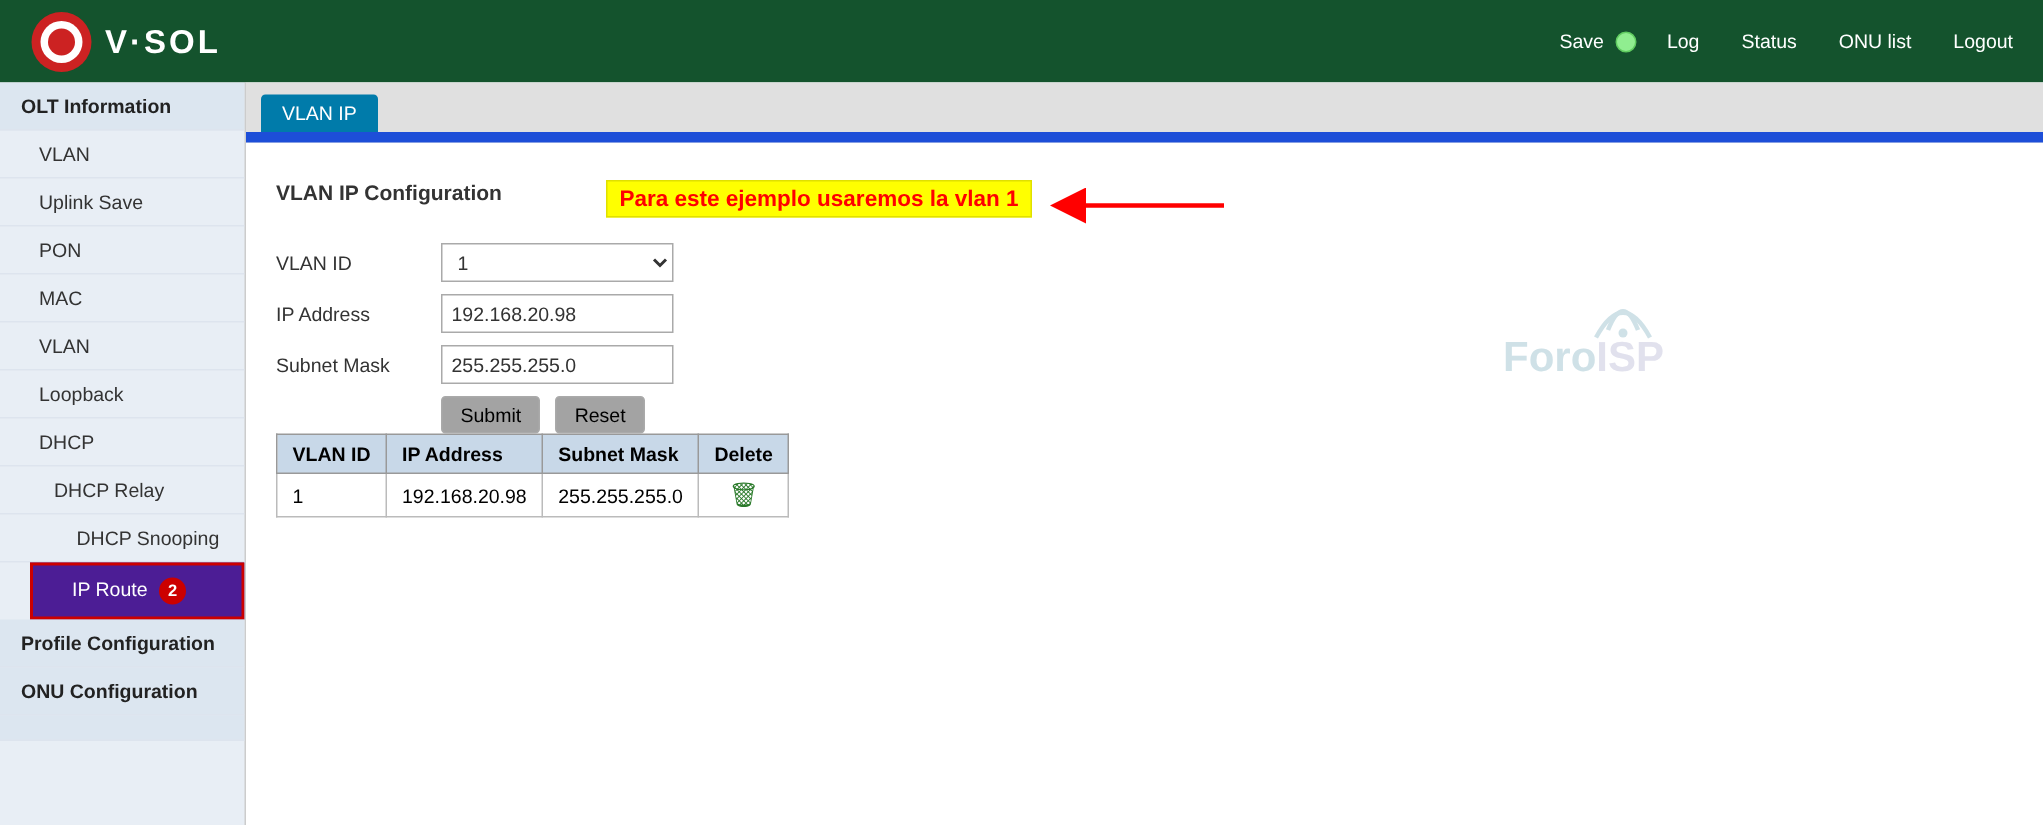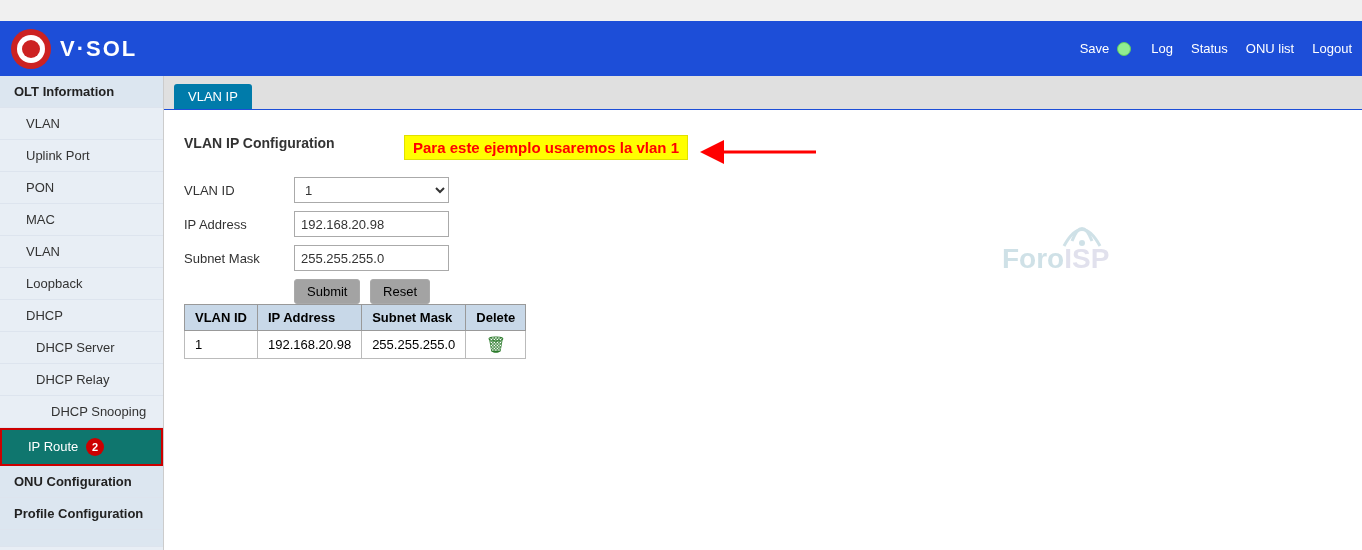--- a/index.html
+++ b/index.html
@@ -1,26 +1,25 @@
 <!DOCTYPE html>
 <html><head>
   <meta charset="utf-8">
   <style>
     * { box-sizing: border-box; margin: 0; padding: 0; }
     body { font-family: Arial, sans-serif; font-size: 13px; background: #f0f0f0; }
 
     
     .header {
-      background: #1d4ed8;
+      background: #14532d;
       height: 55px;
       display: flex;
       align-items: center;
       justify-content: space-between;
-      padding: 0 10px;
-      margin-top: 21px;
+      padding: 0 20px;
     }
     .logo-area {
       display: flex;
       align-items: center;
       gap: 8px;
     }
     .logo-icon {
       width: 42px;
       height: 42px;
     }
@@ -43,21 +42,21 @@
     }
     .status-dot {
       width: 14px;
       height: 14px;
       border-radius: 50%;
       background: #90ee90;
       border: 1px solid #60cc60;
     }
     .header-nav {
       display: flex;
-      gap: 18px;
+      gap: 28px;
       color: white;
     }
     .header-nav a {
       color: white;
       text-decoration: none;
       font-size: 13px;
     }
 
     
     .main-container {
@@ -86,23 +85,24 @@
       color: #222;
     }
     .sidebar-item.section-header.highlighted {
       border: 2px solid #cc0000;
       background: #dce6f0;
     }
     .sidebar-item.sub {
       padding-left: 26px;
     }
     .sidebar-item.active-blue {
-      background: #0f766e;
+      background: #4c1d95;
       color: white;
       border: 2px solid #cc0000;
+      margin-left: 20px;
     }
 
     
     .badge {
       display: inline-block;
       background: #cc0000;
       color: white;
       border-radius: 50%;
       width: 18px;
       height: 18px;
@@ -118,21 +118,21 @@
       flex: 1;
       background: white;
       overflow-y: auto;
       padding: 0;
     }
 
     
     .tab-bar {
       background: #e0e0e0;
       padding: 8px 10px 0 10px;
-      border-bottom: 1px solid #1d4ed8;
+      border-bottom: 7px solid #1d4ed8;
     }
     .tab {
       display: inline-block;
       padding: 5px 14px;
       background: #007baa;
       color: white;
       font-size: 13px;
       border-radius: 3px 3px 0 0;
       cursor: pointer;
     }
@@ -250,55 +250,52 @@
 <div class="main-container">
 
   <div class="sidebar">
     <div class="sidebar-item section-header">
       <span>OLT Information</span>
     </div>
     <div class="sidebar-item sub">
       <span>VLAN</span>
     </div>
     <div class="sidebar-item sub">
-      <span>Uplink Port</span>
+      <span>Uplink Save</span>
     </div>
     <div class="sidebar-item sub">
       <span>PON</span>
     </div>
     <div class="sidebar-item sub">
       <span>MAC</span>
     </div>
     <div class="sidebar-item sub">
       <span>VLAN</span>
     </div>
     <div class="sidebar-item sub">
       <span>Loopback</span>
     </div>
     <div class="sidebar-item sub">
       <span>DHCP</span>
-    </div>
-    <div class="sidebar-item sub" style="padding-left:36px;">
-      <span>DHCP Server</span>
     </div>
     <div class="sidebar-item sub" style="padding-left:36px;">
       <span>DHCP Relay</span>
     </div>
     <div class="sidebar-item sub" style="padding-left:51px;">
       <span>DHCP Snooping</span>
     </div>
     <div class="sidebar-item sub active-blue">
       <span>IP Route</span>
       <span class="badge">2</span>
     </div>
     <div class="sidebar-item section-header">
+      <span>Profile Configuration</span>
+    </div>
+    <div class="sidebar-item section-header">
       <span>ONU Configuration</span>
-    </div>
-    <div class="sidebar-item section-header">
-      <span>Profile Configuration</span>
     </div>
     <div class="sidebar-item section-header">
       
     </div>
   </div>
 
   <div class="content" style="position:relative;">
 
     <div class="tab-bar">
       <span class="tab">VLAN IP</span>

